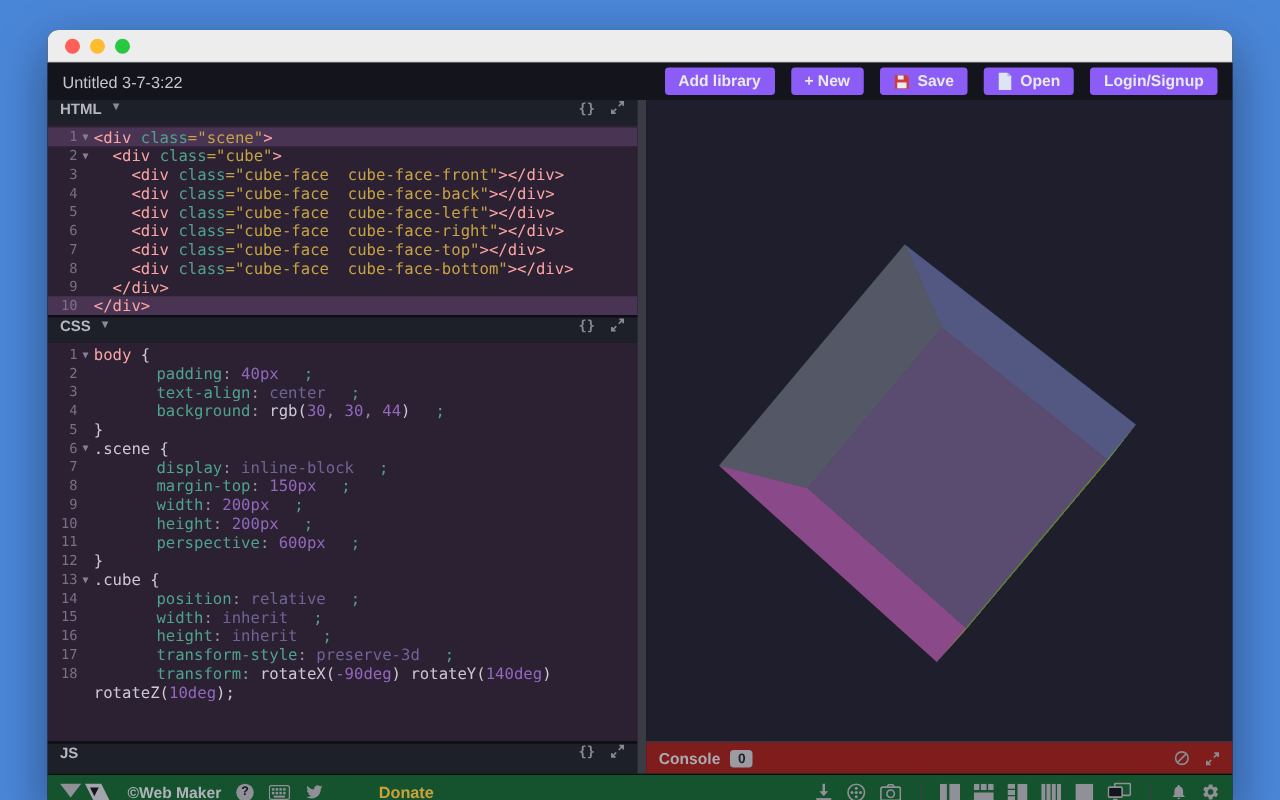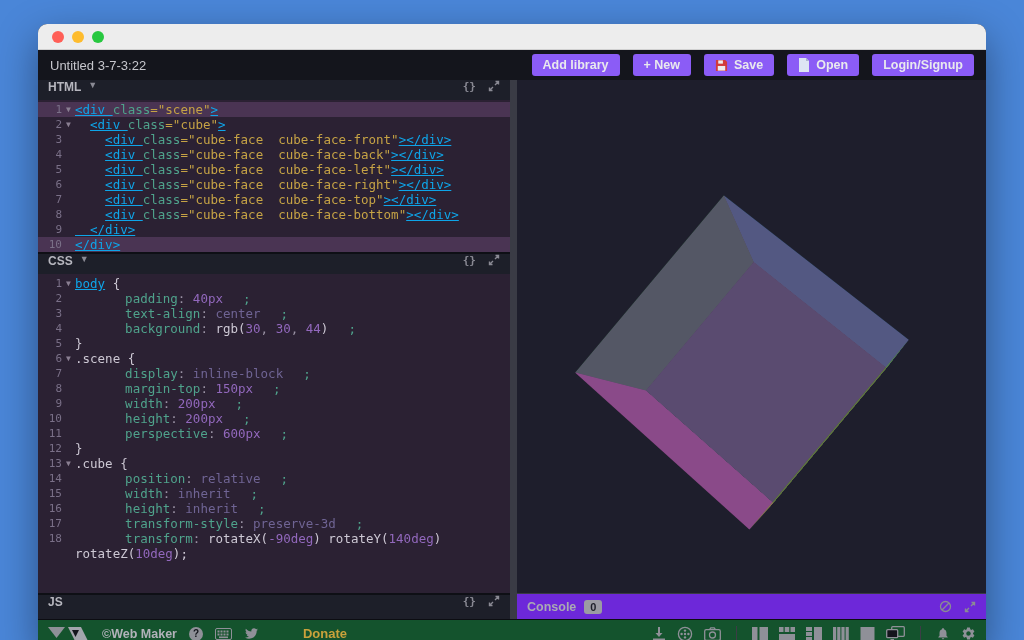--- a/index.html
+++ b/index.html
@@ -46,39 +46,39 @@
   .code { background:#2b2133; overflow:hidden;
     font-family:"DejaVu Sans Mono", monospace; font-size:12.5px; line-height:15px;
     padding-top:2px; }
   .code.html-code { height:152px; flex:none; }
   .code.css-code { flex:1; }
   .code-line { display:flex; white-space:pre; height:15px; }
   .code-line.hl { background:#4a3453; }
   .ln { width:24px; flex:none; text-align:right; color:#7a7088; font-size:11px; }
   .fold { width:13px; flex:none; text-align:center; color:#8a7f92; font-size:8px; line-height:15px; }
   .lc { flex:1; overflow:hidden; }
-  .tok-tag   { color:#0ea5e9;text-decoration:underline; }
+  .tok-tag   { color:#fca5a5; }
   .tok-attr  { color:#4fa38c; }
   .tok-str   { color:#c6a345; }
   .tok-prop  { color:#4fa38c;margin-left:20px; }
   .tok-num   { color:#9268bd; }
   .tok-val   { color:#6f6494; }
   .tok-fn    { color:#cdc8d4;margin-top:16px; }
   .tok-plain { color:#cdc8d4; }
   .tok-punc  { color:#9a92a4; }
   .js-header { height:24px; }
   
   .preview { flex:1; background:#1e1e2c; overflow:hidden; min-height:0; }
   .pv-body { padding:40px; text-align:center; height:100%; }
   .scene { display:inline-block; margin-top:150px; width:200px; height:200px; perspective:600px; }
   .cube { position:relative; width:inherit; height:inherit; transform-style:preserve-3d;
     transform:rotateX(-90deg) rotateY(140deg) rotateZ(10deg); }
   .cube-face { position:absolute; width:100%; height:100%; }
   
-  .console-bar { height:26px; flex:none; background:#6d28d9; border-top:1px solid #3a3b45;
+  .console-bar { height:26px; flex:none; background:#7f1d1d; border-top:1px solid #3a3b45;
     display:flex; align-items:center; padding:4px 10px; }
   .console-label { color:#aaaab3; font-weight:bold; font-size:12.5px; }
   .console-badge { background:#9b9ba3; color:#1d1f29; font-weight:bold; font-size:11px;
     border-radius:3px; padding:1px 6px; margin-left:8px; }
   .console-bar .spacer { flex:1; }
   .cb-icon { margin-left:12px; color:#8a8a94; }
   .cb-icon svg { display:block; }
   
   .footer { height:28px; flex:none; background:#14532d; border-top:1px solid #0c0d12;
     display:flex; align-items:center; padding:0 10px; }

